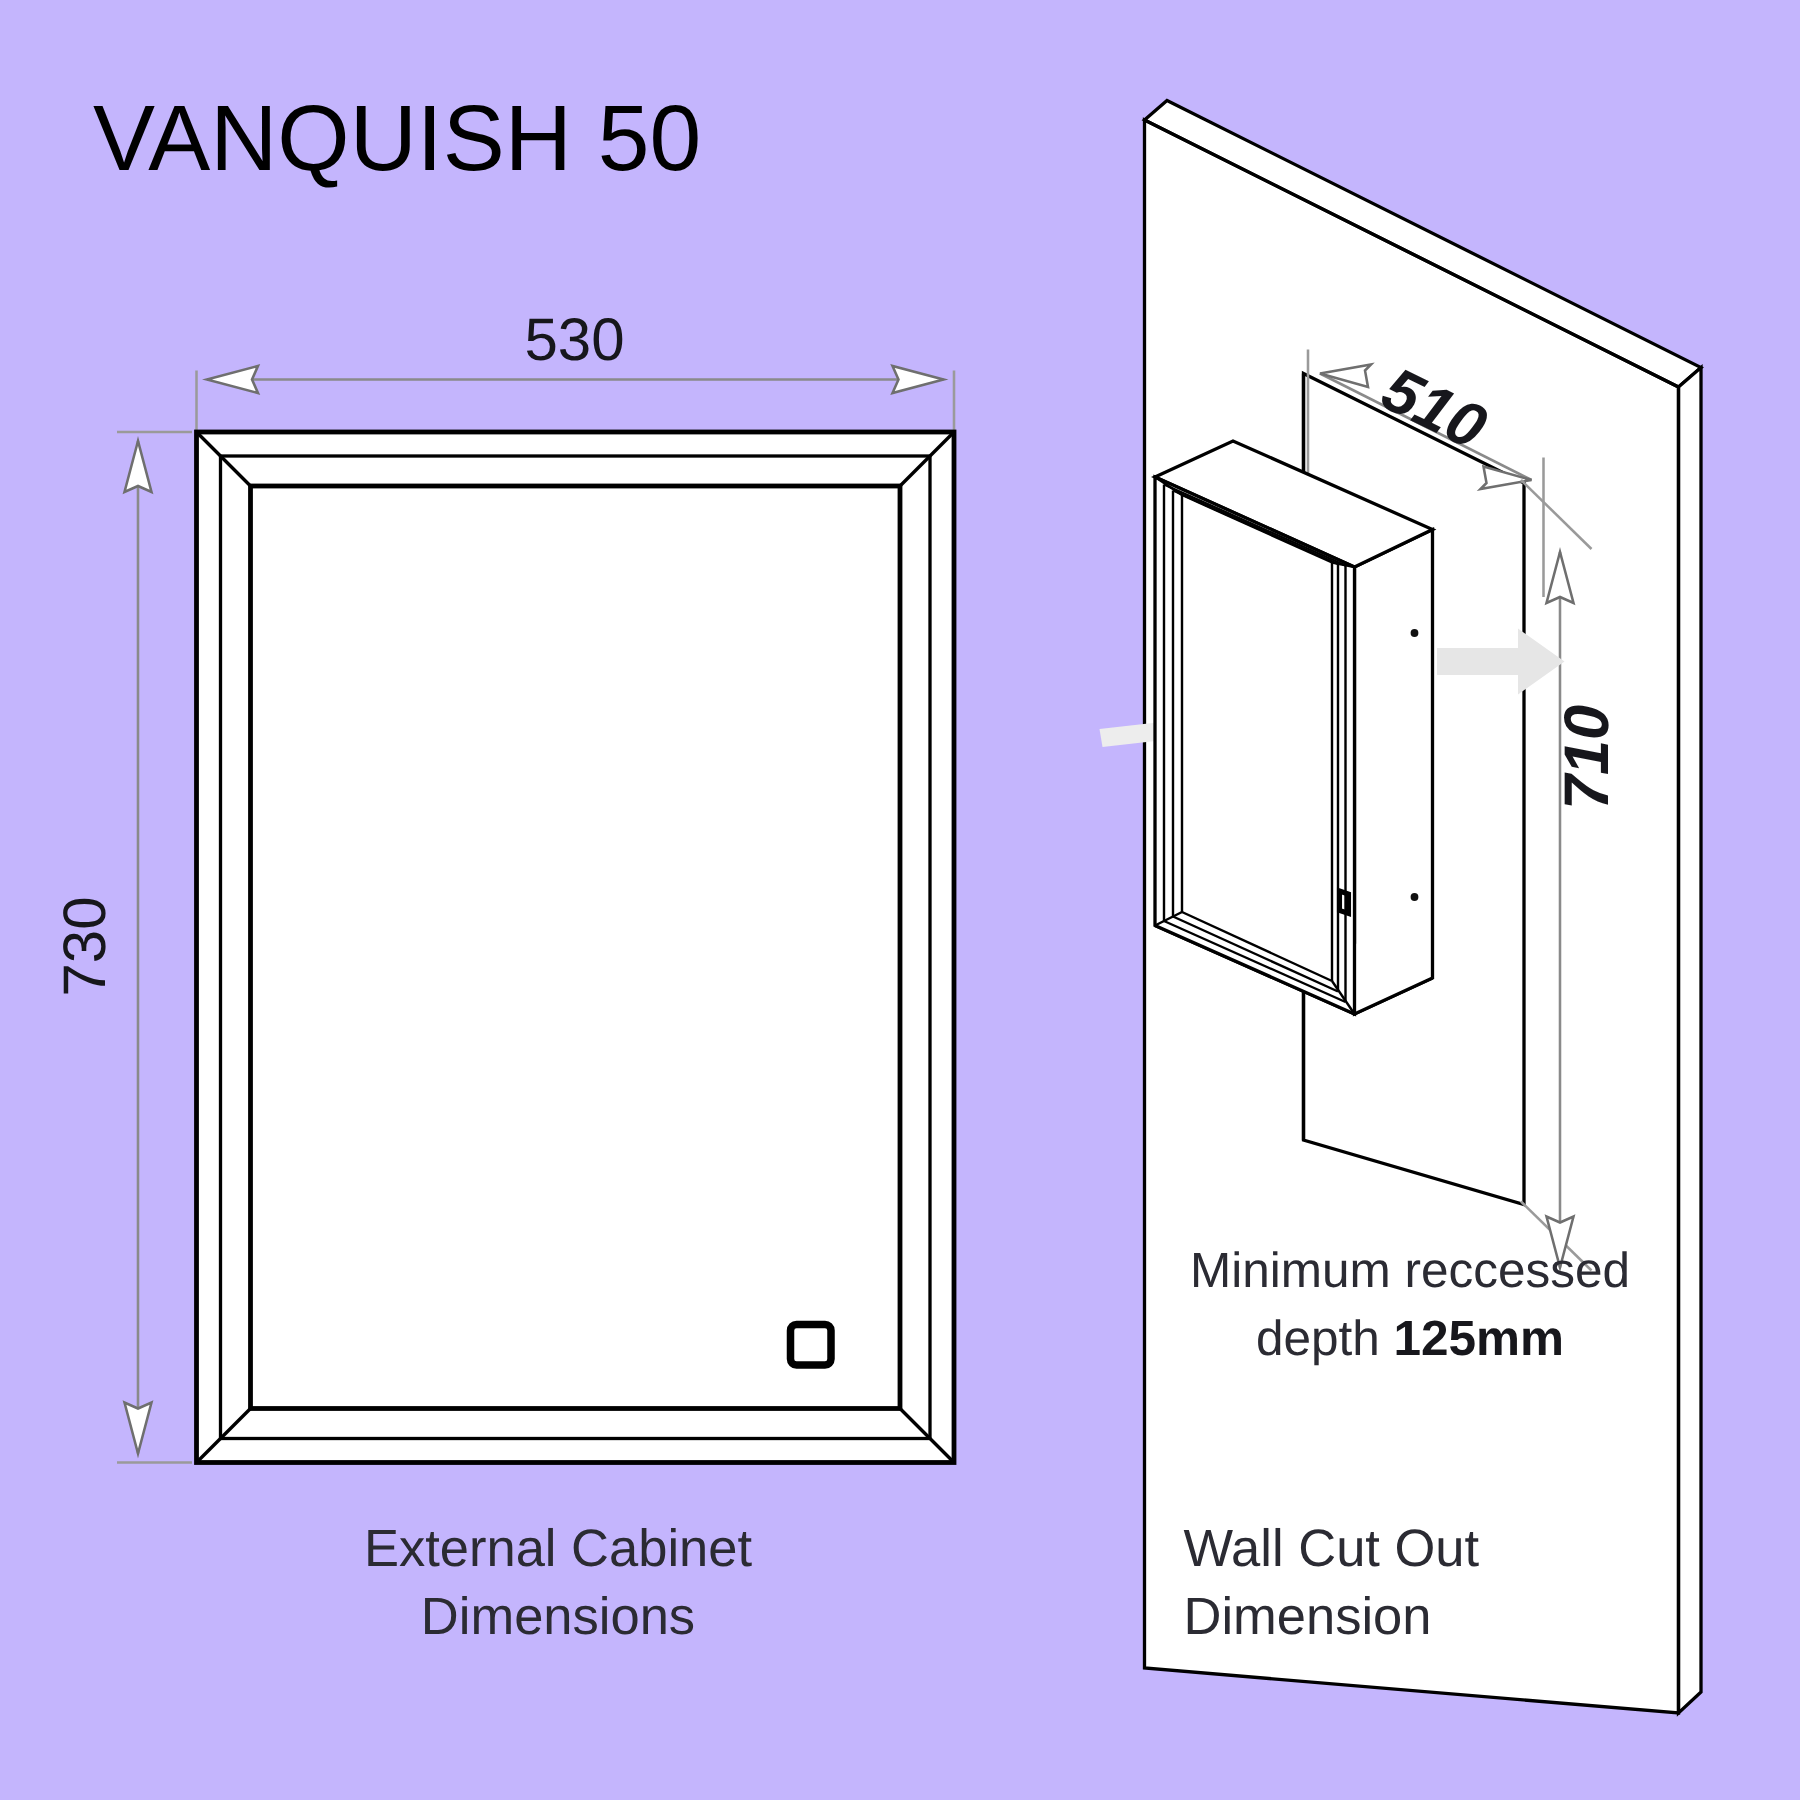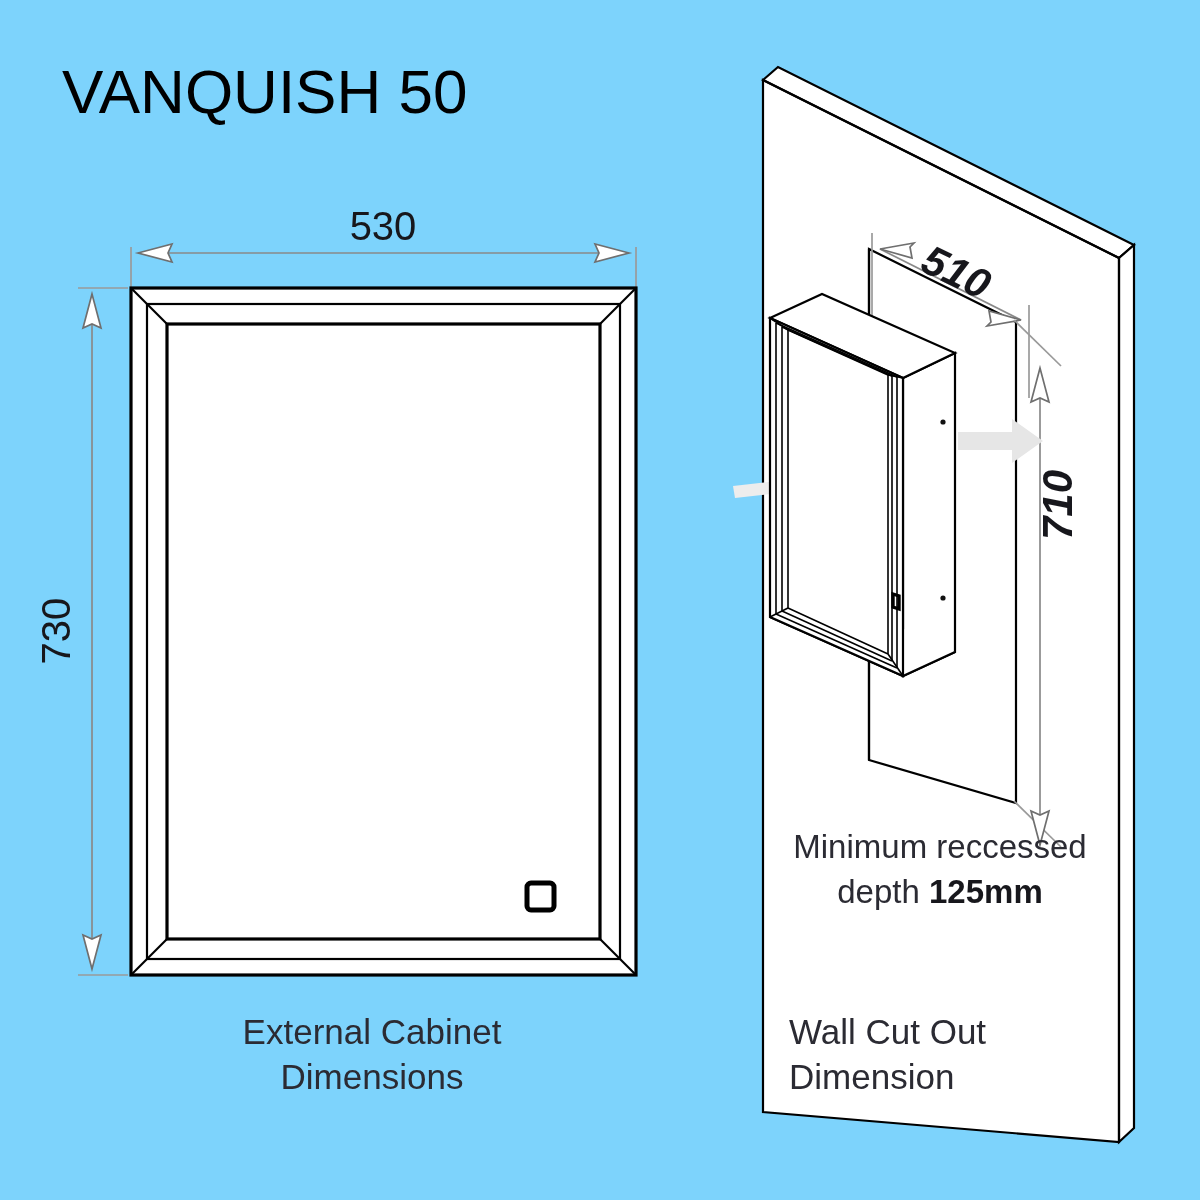--- a/index.html
+++ b/index.html
@@ -9,21 +9,21 @@
     background: #ffffff;
   }
   body {
     font-family: "Liberation Sans", "DejaVu Sans", sans-serif;
     color: #1a1a1a;
   }
   #sheet {
     position: relative;
     width: 1200px;
     height: 1200px;
-    background: #7dd3fc;
+    background: #c4b5fd;
     overflow: hidden;
   }
   #sheet svg {
     position: absolute;
     top: 0;
     left: 0;
     width: 1200px;
     height: 1200px;
   }
   .title-text {

